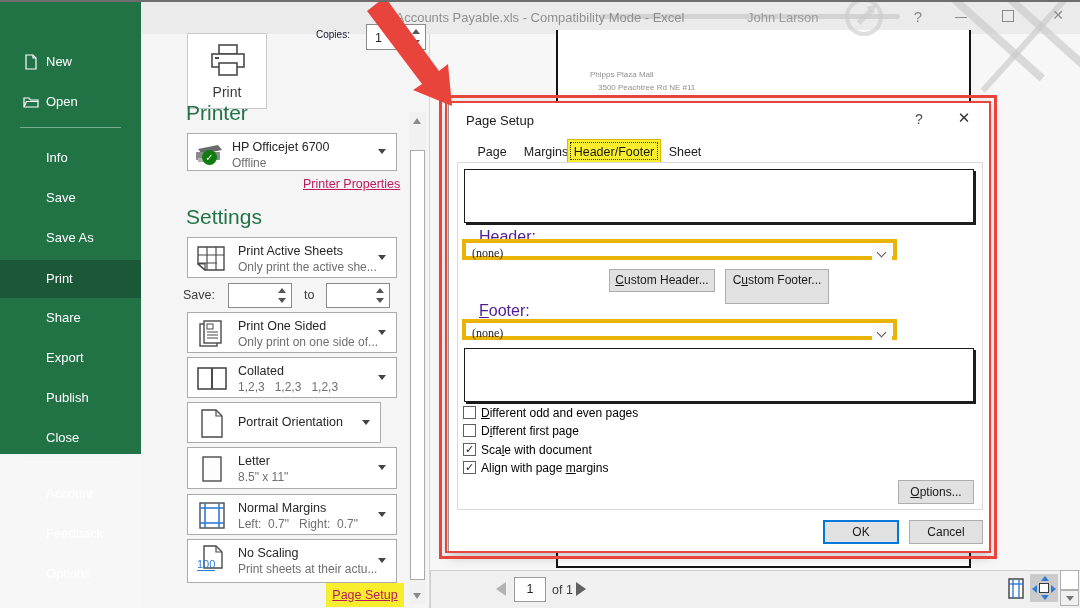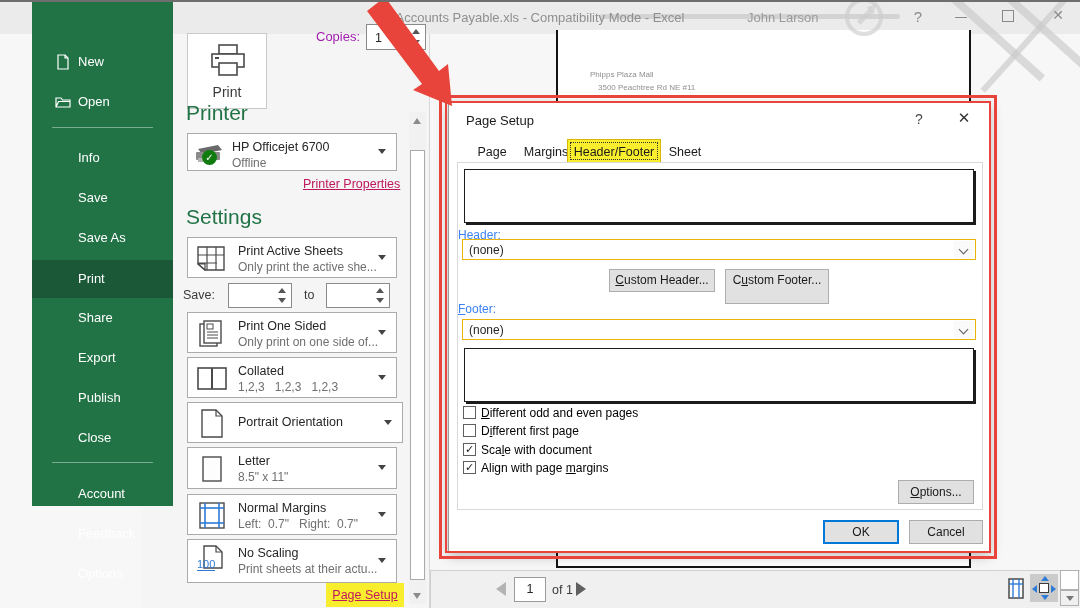--- a/index.html
+++ b/index.html
@@ -21,32 +21,32 @@
   .wm { z-index:4; opacity:.65; pointer-events:none; }
   .wm-line { left:600px; top:14px; width:300px; height:5px; background:#c6c6c6; border-radius:3px; }
   .wm-circle { left:845px; top:-2px; width:38px; height:38px; border:4px solid #cdcdcd; border-radius:50%; }
   .wm-arrow-shaft { left:856px; top:14px; width:18px; height:5px; background:#cdcdcd; transform:rotate(-45deg); }
   .wm-arrow-head { left:868px; top:3px; width:0; height:0; border-left:5px solid transparent; border-right:5px solid transparent; border-bottom:9px solid #cdcdcd; transform:rotate(45deg); }
   .wm-diag1 { left:990px; top:-30px; width:8px; height:130px; background:#c9c9c9; transform:rotate(-48deg); }
   .wm-diag2 { left:1046px; top:-30px; width:8px; height:130px; background:#c9c9c9; transform:rotate(-48deg); }
   .wm-diag3 { left:1030px; top:-40px; width:6px; height:150px; background:#c9c9c9; transform:rotate(42deg); }
 
   
-  .sidebar { left:0; top:2px; width:141px; height:504px; background:#217346; z-index:5;margin-left:32px; }
+  .sidebar { left:0; top:2px; width:141px; height:452px; background:#217346; z-index:5; }
   .side-item { position:absolute; left:0; width:141px; height:32px; line-height:32px; color:#fff; font-size:13px; padding-left:46px; cursor:default; }
   .side-item.sel { background:#1a5838; }
   .side-icon { position:absolute; left:23px; top:8px; width:16px; height:16px; }
   .side-div { position:absolute; left:20px; width:101px; height:1px; background:rgba(255,255,255,.4); }
 
   
   .panel { left:141px; top:34px; width:289px; height:574px; background:#f5f5f5; z-index:3; }
   .panel-divider { left:429px; top:34px; width:1px; height:574px; background:#d6d6d6; z-index:4; }
   .print-big { left:187px; top:33px; width:80px; height:76px; background:#fff; border:1px solid #c9c9c9; text-align:center; z-index:4;}
   .print-big-label { position:absolute; left:0; right:0; bottom:8px; font-size:14px; color:#3a3a3a; }
-  .copies-label { left:316px; top:29px; font-size:13px; color:#a21caf; z-index:4;}
+  .copies-label { left:316px; top:29px; font-size:10px; color:#0f172a; z-index:4;}
   .copies-box { left:366px; top:24px; width:60px; height:26px; background:#fff; border:1px solid #8a8a8a; z-index:4;}
   .copies-val { position:absolute; left:8px; top:6px; font-size:12.5px; }
   .green-h { font-size:21px; color:#217346; font-weight:400; z-index:4;}
   .combo { background:#fff; border:1px solid #ababab; z-index:4; }
   .combo .title { position:absolute; left:50px; top:6px; font-size:12.5px; color:#262626; white-space:pre; }
   .combo .subtitle { position:absolute; left:50px; top:22px; font-size:12px; color:#6f6f6f; white-space:pre; }
   .combo .title.centered { top:12px; }
   .chev-down { position:absolute; right:10px; top:50%; margin-top:-3px; width:0; height:0; border-left:4px solid transparent; border-right:4px solid transparent; border-top:5px solid #444; }
   .link { color:#be185d; text-decoration:underline; font-size:12.5px; z-index:4; }
   .spinbox { background:#fff; border:1px solid #8a8a8a; z-index:4; }
@@ -88,22 +88,22 @@
 
   
   .dialog { left:448px; top:102px; width:542px; height:450px; background:#fff; border:1px solid #9a9a9a; box-shadow:0 4px 12px rgba(0,0,0,.25); z-index:10; }
   .dlg-title { position:absolute; left:17px; top:10px; font-size:13px; color:#1a1a1a; }
   .dlg-help { position:absolute; left:462px; top:8px; width:16px; text-align:center; font-size:14px; color:#4a4a4a; }
   .dlg-close { position:absolute; left:505px; top:6px; width:20px; text-align:center; font-size:15px; color:#333; }
   .tab { position:absolute; top:36px; height:24px; line-height:24px; text-align:center; font-size:12.5px; color:#1a1a1a; border:1px solid transparent; }
   .tab.sel { background:#f9ee2e; outline:1px dotted #333; outline-offset:-4px; border:1px solid #d9b900; }
   .tabpage { position:absolute; left:8px; top:59px; width:526px; height:348px; border:1px solid #d9d9d9; }
   .hf-preview { position:absolute; left:15px; width:510px; height:54px; background:#fff; border:1px solid #1c1c1c; box-shadow:2px 2px 0 #1c1c1c; }
-  .dlg-label { position:absolute; left:9px; font-size:12px; color:#3b82f6; }
-  .dlg-combo { position:absolute; left:13px; width:514px; height:21px; background:#fff; border:1px solid #eab308; }
+  .dlg-label { position:absolute; left:30px; font-size:16px; color:#4c1d95; }
+  .dlg-combo { position:absolute; left:13px; width:435px; height:21px; background:#fff; border:4px solid #eab308;font-family:Liberation Serif, serif; }
   .dlg-combo .val { position:absolute; left:6px; top:3px; font-size:12px; }
   .combo-chev-box { position:absolute; right:1px; top:1px; width:20px; height:17px; background:#fafafa; }
   .chev-v { position:absolute; right:7px; top:5px; width:7px; height:7px; border-right:1.5px solid #5a5a5a; border-bottom:1.5px solid #5a5a5a; transform:rotate(45deg); }
   .dlg-btn { position:absolute; background:#e1e1e1; border:1px solid #adadad; font-size:12px; color:#1a1a1a; text-align:center; }
   .checkrow { position:absolute; left:14px; height:16px; }
   .checkbox { position:absolute; left:0; top:0; width:13px; height:13px; background:#fff; border:1px solid #5f5f5f; font-size:11px; font-weight:bold; line-height:11px; text-align:center; color:#1a1a1a; }
   .checklabel { position:absolute; left:18px; top:0; font-size:12px; white-space:nowrap; color:#000; }
   .ok-btn { border:2px solid #0078d7 !important; line-height:20px; }
 
   
@@ -253,21 +253,21 @@
       <svg width="30" height="23" viewBox="0 0 30 23">
           <rect x="1" y="1" width="28" height="21" fill="#fff" stroke="#4a4a4a" stroke-width="1.6"></rect>
           <line x1="15" y1="1" x2="15" y2="22" stroke="#4a4a4a" stroke-width="2"></line>
         </svg>
     </span>
     <span class="title">Collated</span>
     <span class="subtitle">1,2,3   1,2,3   1,2,3</span>
     <span class="chev-down"></span>
   </div>
 
-  <div class="abs combo" style="left:187px;top:402px;width:216px;height:41px">
+  <div class="abs combo" style="left:187px;top:402px;width:194px;height:41px">
     <span class="abs" style="left:13px;top:6px">
       <svg width="22" height="29" viewBox="0 0 22 29">
           <path d="M1 1 h14 l6 6 v21 h-20 z" fill="#fff" stroke="#4a4a4a" stroke-width="1.4"></path>
           <path d="M15 1 v6 h6" fill="none" stroke="#4a4a4a" stroke-width="1.2"></path>
         </svg>
     </span>
     <span class="title centered">Portrait Orientation</span>
     <span class="chev-down"></span>
   </div>
 

